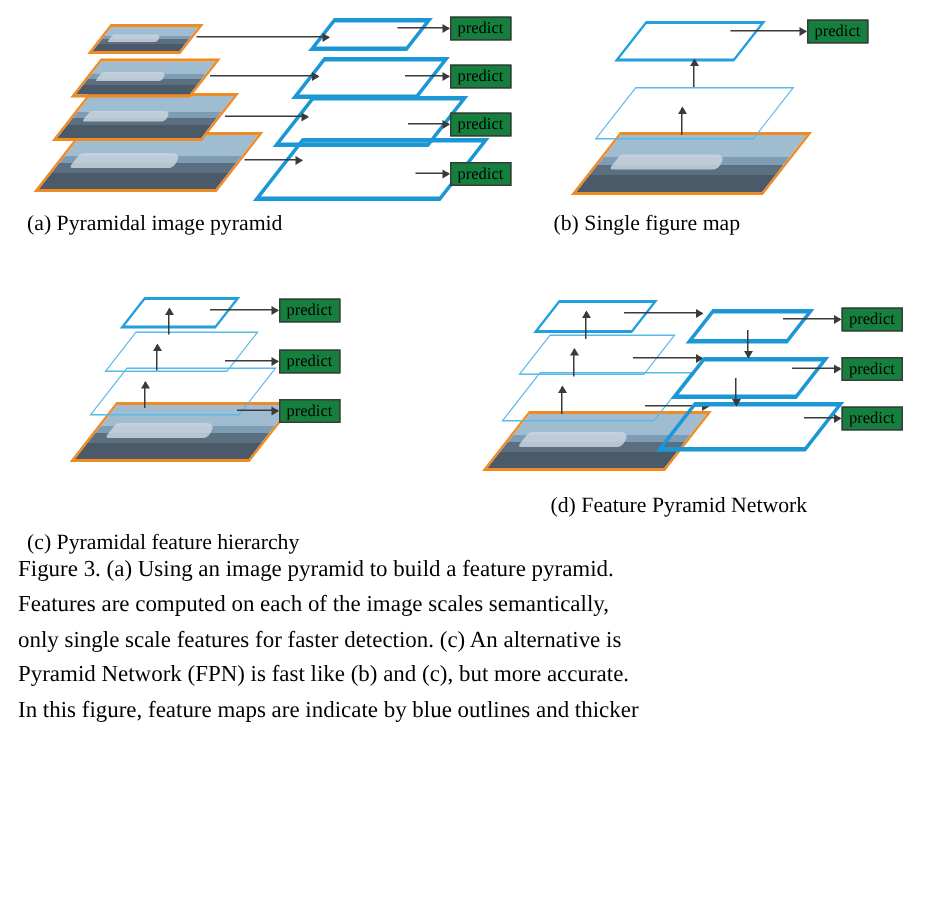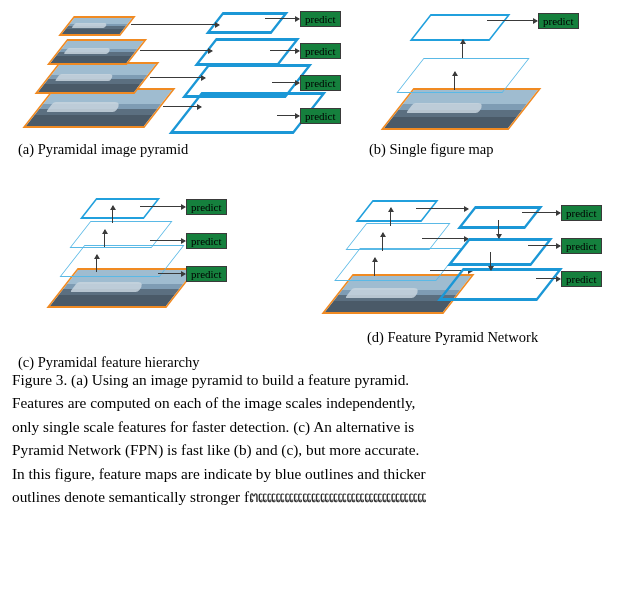--- a/index.html
+++ b/index.html
@@ -298,22 +298,19 @@
 
     <div class="predict" style="left:211px;top:15px;">predict</div>
     <div class="predict" style="left:211px;top:48px;">predict</div>
     <div class="predict" style="left:211px;top:81px;">predict</div>
 
     <div class="subcap" style="left:17px;top:139px;">(d) Feature Pyramid Network</div>
   </div>
 
   <div id="caption">
     <div>Figure 3. (a) Using an image pyramid to build a feature pyramid.</div>
-    <div>Features are computed on each of the image scales independently,</div>
+    <div>Features are computed on each of the image scales semantically,</div>
     <div>only single scale features for faster detection. (c) An alternative is</div>
     <div>Pyramid Network (FPN) is fast like (b) and (c), but more accurate.</div>
     <div>In this figure, feature maps are indicate by blue outlines and thicker</div>
-    <div>
-      <span>outlines denote semantically stronger f</span><span class="garble">ຕແແແແແແແແແແແແແແແແແແແ</span>
-    </div>
   </div>
 
 </div>
 
 </body></html>

